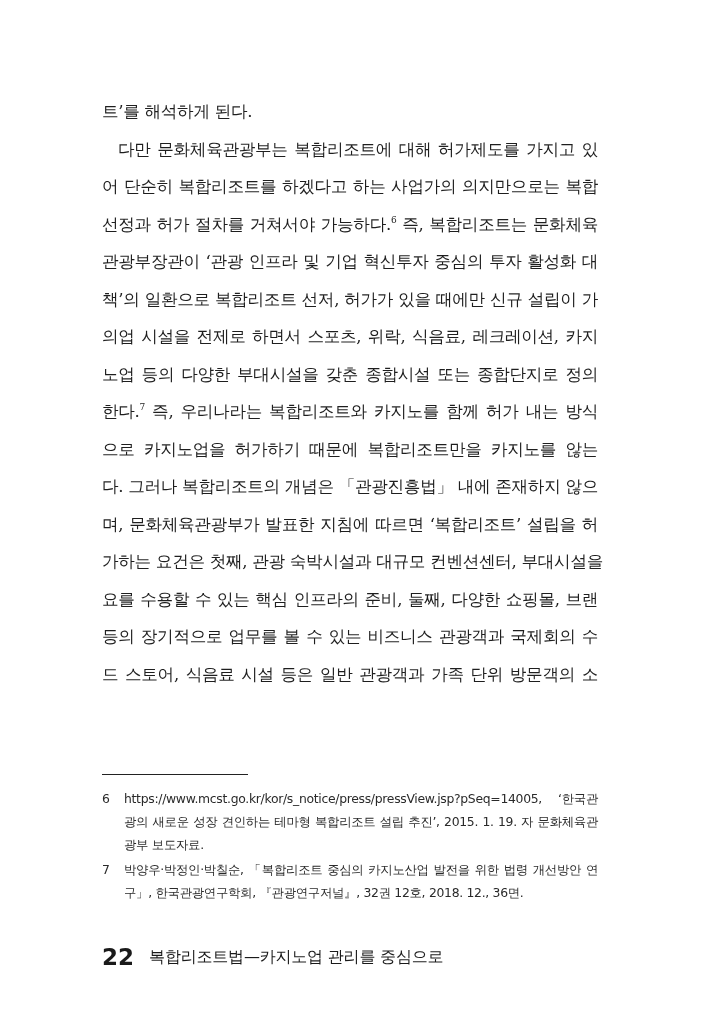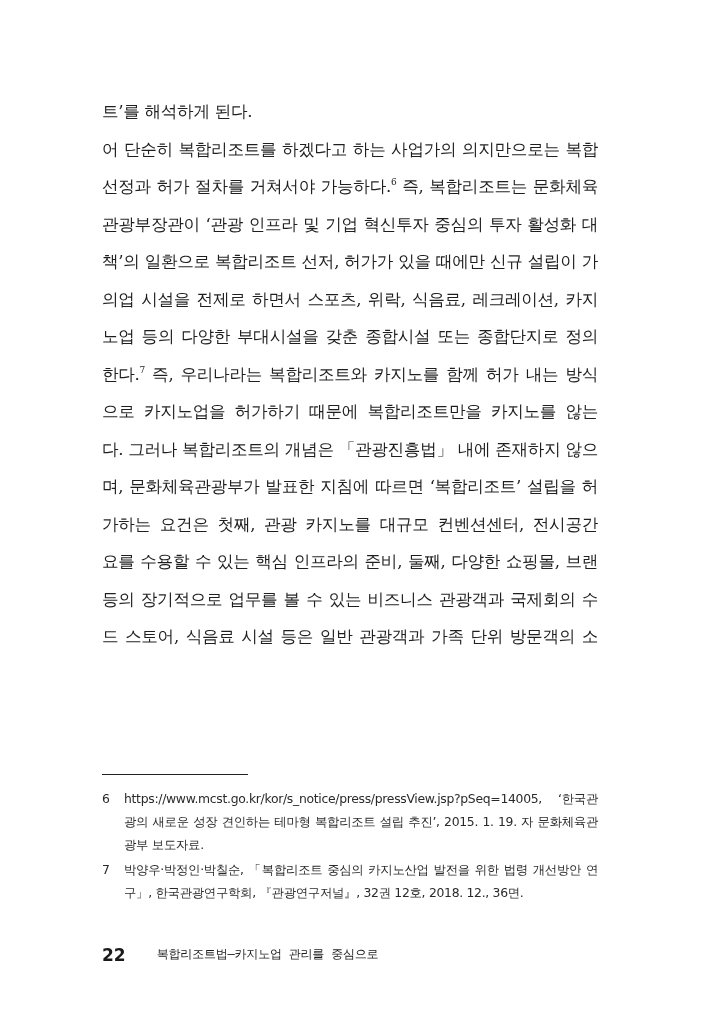--- a/index.html
+++ b/index.html
@@ -22,41 +22,42 @@
     font-size: 12.4px; line-height: 23px; color: #2a2a2a; letter-spacing: -0.3px;
   }
   .fn { position: relative; padding-left: 22px; margin-bottom: 2px; }
   .fn-num { position: absolute; left: 0; top: 0; }
   .fn-line { display: block; white-space: nowrap; text-align: justify; text-align-last: justify; }
   .fn-line.last { text-align-last: left; }
   .running-footer {
     position: absolute; left: 102px; top: 944px;
     font-family: "DejaVu Sans", "Liberation Sans", sans-serif; color: #1a1a1a;
   }
-  .page-num { font-size: 17px; font-weight: bold; margin-right: 26px; vertical-align: middle; }
-  .book-title { font-size: 12px; vertical-align: middle; letter-spacing: -0.2px; font-family: Liberation Mono, monospace; }
+  .page-num { font-size: 23px; font-weight: bold; margin-right: 10px; vertical-align: middle; }
+  .book-title { font-size: 16px; vertical-align: middle; letter-spacing: -0.2px; }
 </style>
 </head>
 <body>
 
 <div class="page">
 
   <div class="body-text">
     <span class="line last">트’를 해석하게 된다.</span>
+    <span class="line indent">다만 문화체육관광부는 복합리조트에 대해 허가제도를 가지고 있</span>
     <span class="line">어 단순히 복합리조트를 하겠다고 하는 사업가의 의지만으로는 복합</span>
     <span class="line"><span>선정과 허가 절차를 거쳐서야 가능하다.</span><sup>6</sup><span> 즉, 복합리조트는 문화체육</span></span>
     <span class="line">관광부장관이 ‘관광 인프라 및 기업 혁신투자 중심의 투자 활성화 대</span>
     <span class="line">책’의 일환으로 복합리조트 선저, 허가가 있을 때에만 신규 설립이 가</span>
     <span class="line">의업 시설을 전제로 하면서 스포츠, 위락, 식음료, 레크레이션, 카지</span>
     <span class="line">노업 등의 다양한 부대시설을 갖춘 종합시설 또는 종합단지로 정의</span>
     <span class="line"><span>한다.</span><sup>7</sup><span> 즉, 우리나라는 복합리조트와 카지노를 함께 허가 내는 방식</span></span>
     <span class="line">으로 카지노업을 허가하기 때문에 복합리조트만을 카지노를 않는</span>
     <span class="line">다. 그러나 복합리조트의 개념은 「관광진흥법」 내에 존재하지 않으</span>
     <span class="line">며, 문화체육관광부가 발표한 지침에 따르면 ‘복합리조트’ 설립을 허</span>
-    <span class="line">가하는 요건은 첫째, 관광 카지노를 대규모 컨벤션센터, 전시공간</span>
+    <span class="line">가하는 요건은 첫째, 관광 숙박시설과 대규모 컨벤션센터, 부대시설을</span>
     <span class="line">요를 수용할 수 있는 핵심 인프라의 준비, 둘째, 다양한 쇼핑몰, 브랜</span>
     <span class="line">등의 장기적으로 업무를 볼 수 있는 비즈니스 관광객과 국제회의 수</span>
     <span class="line">드 스토어, 식음료 시설 등은 일반 관광객과 가족 단위 방문객의 소</span>
   </div>
 
   <div class="fn-rule"></div>
 
   <div class="footnotes">
     <div class="fn">
       <span class="fn-num">6</span>

